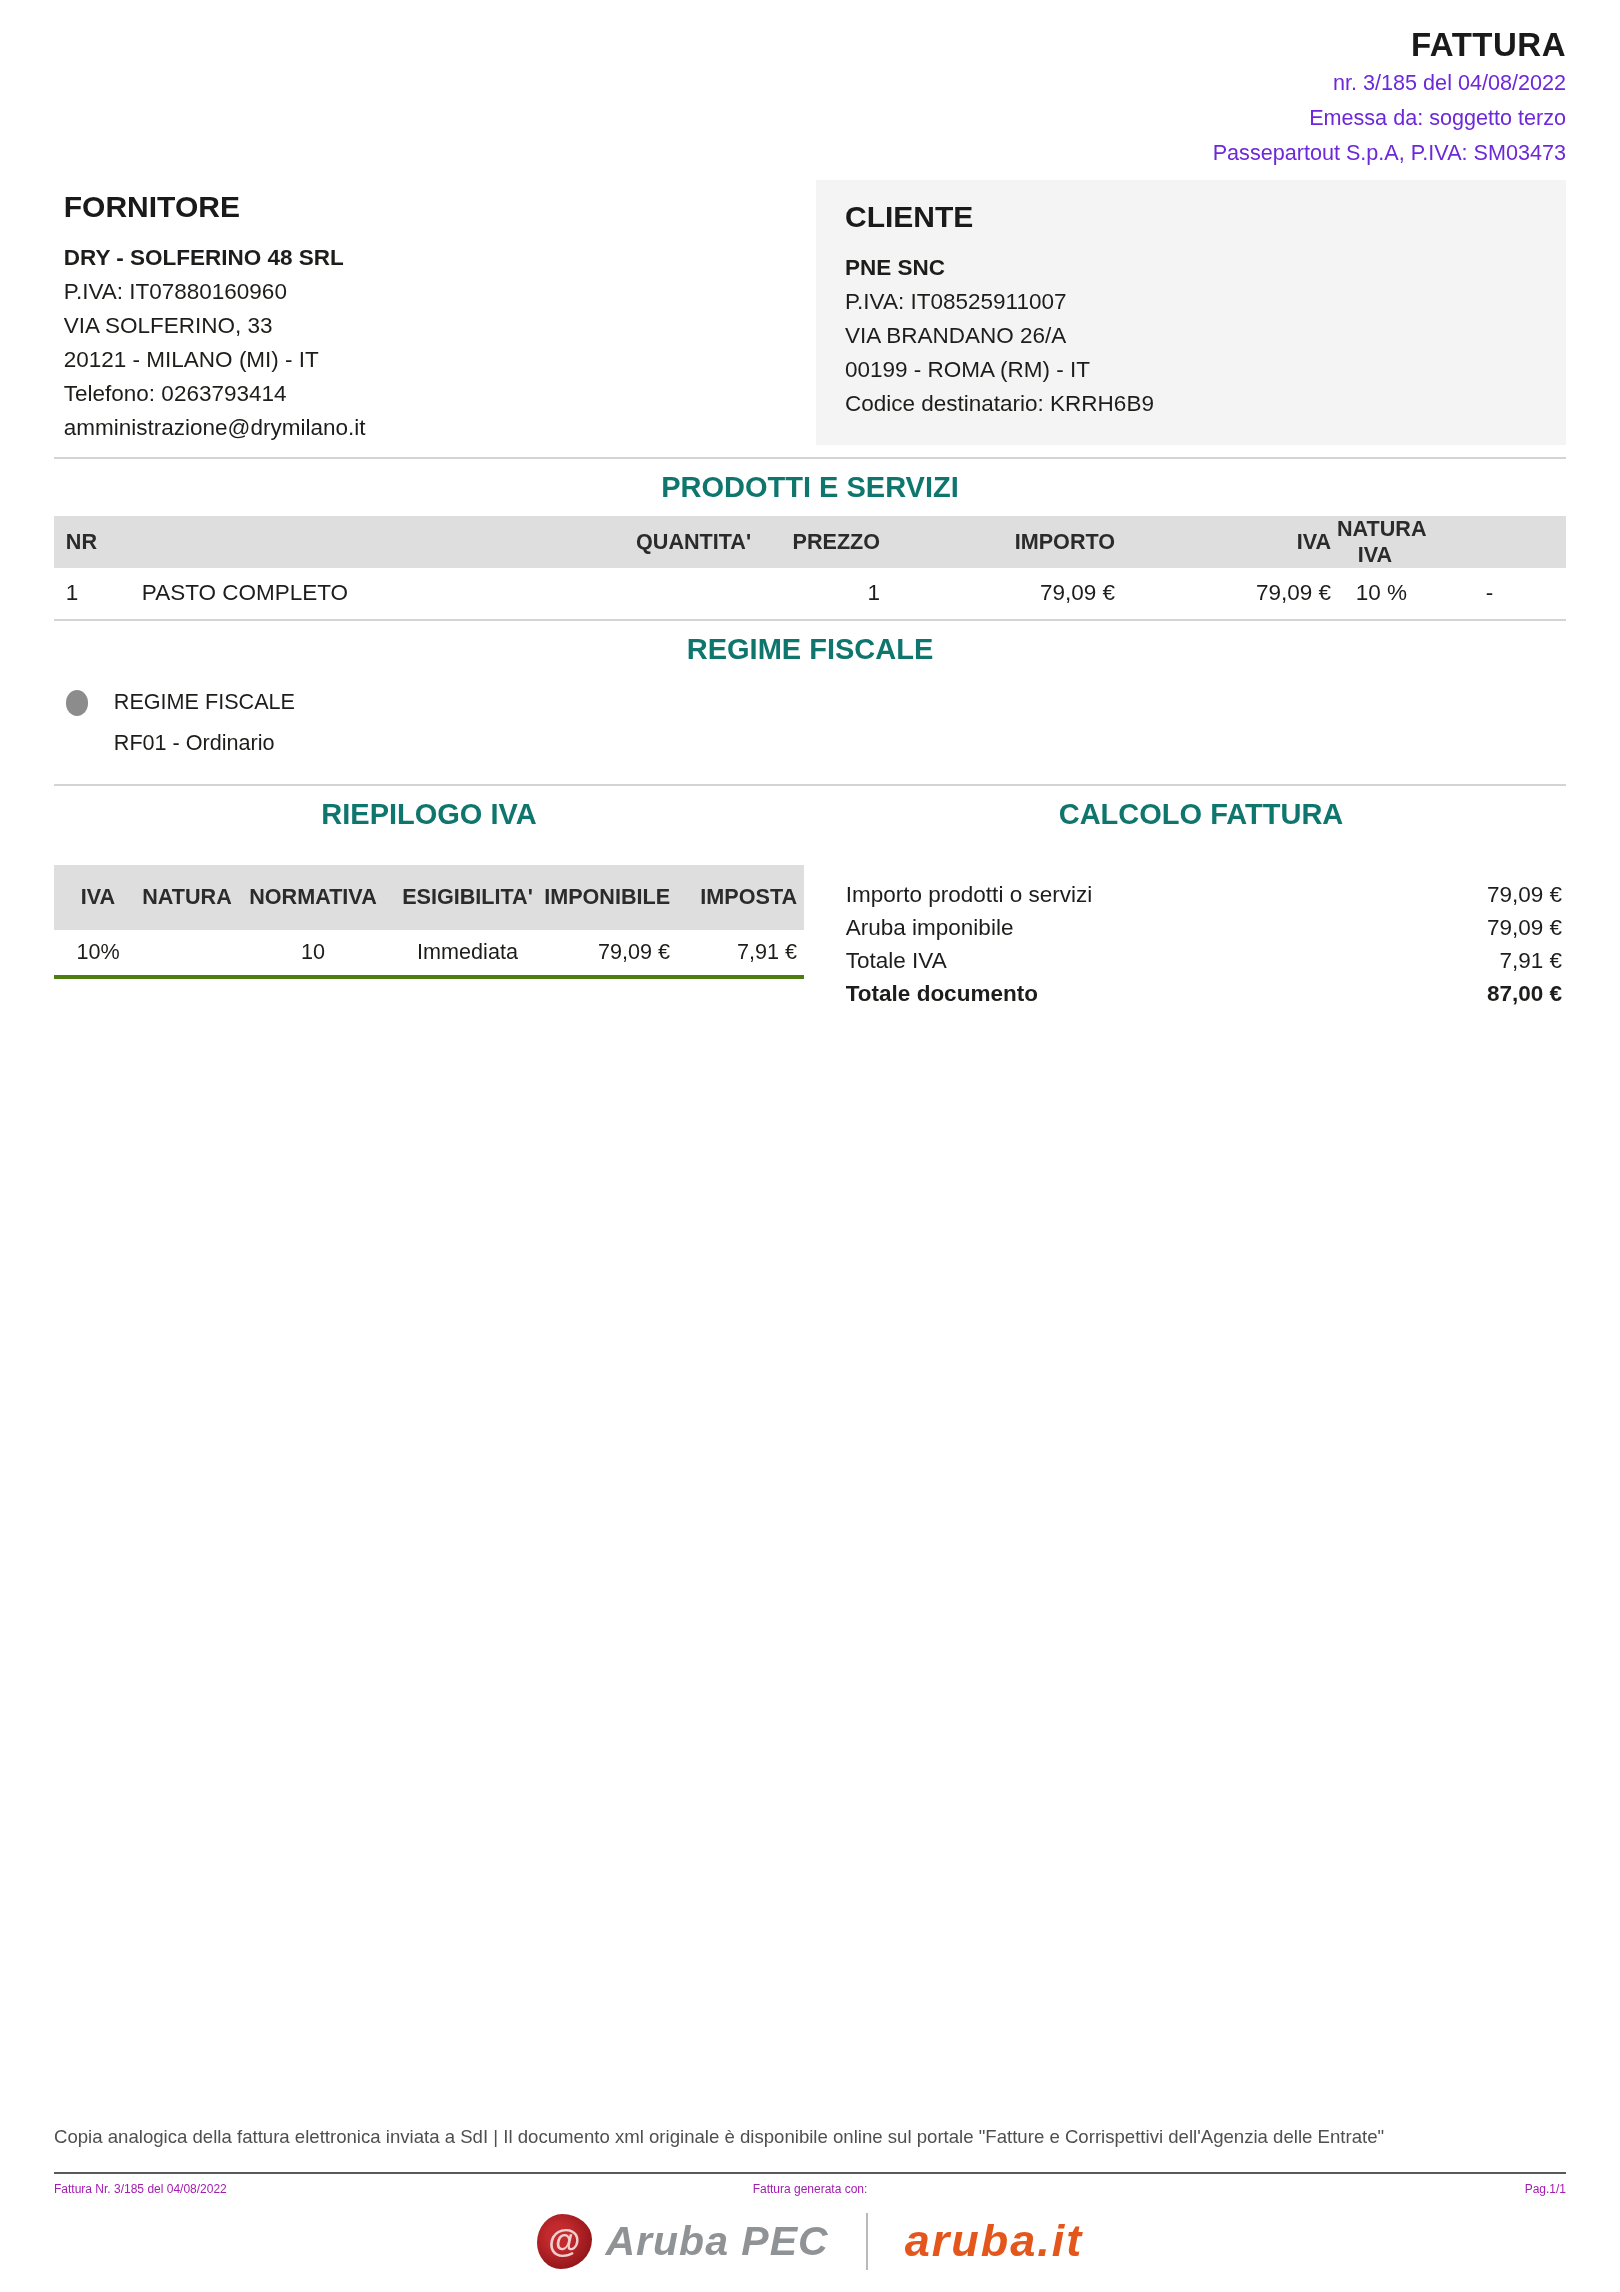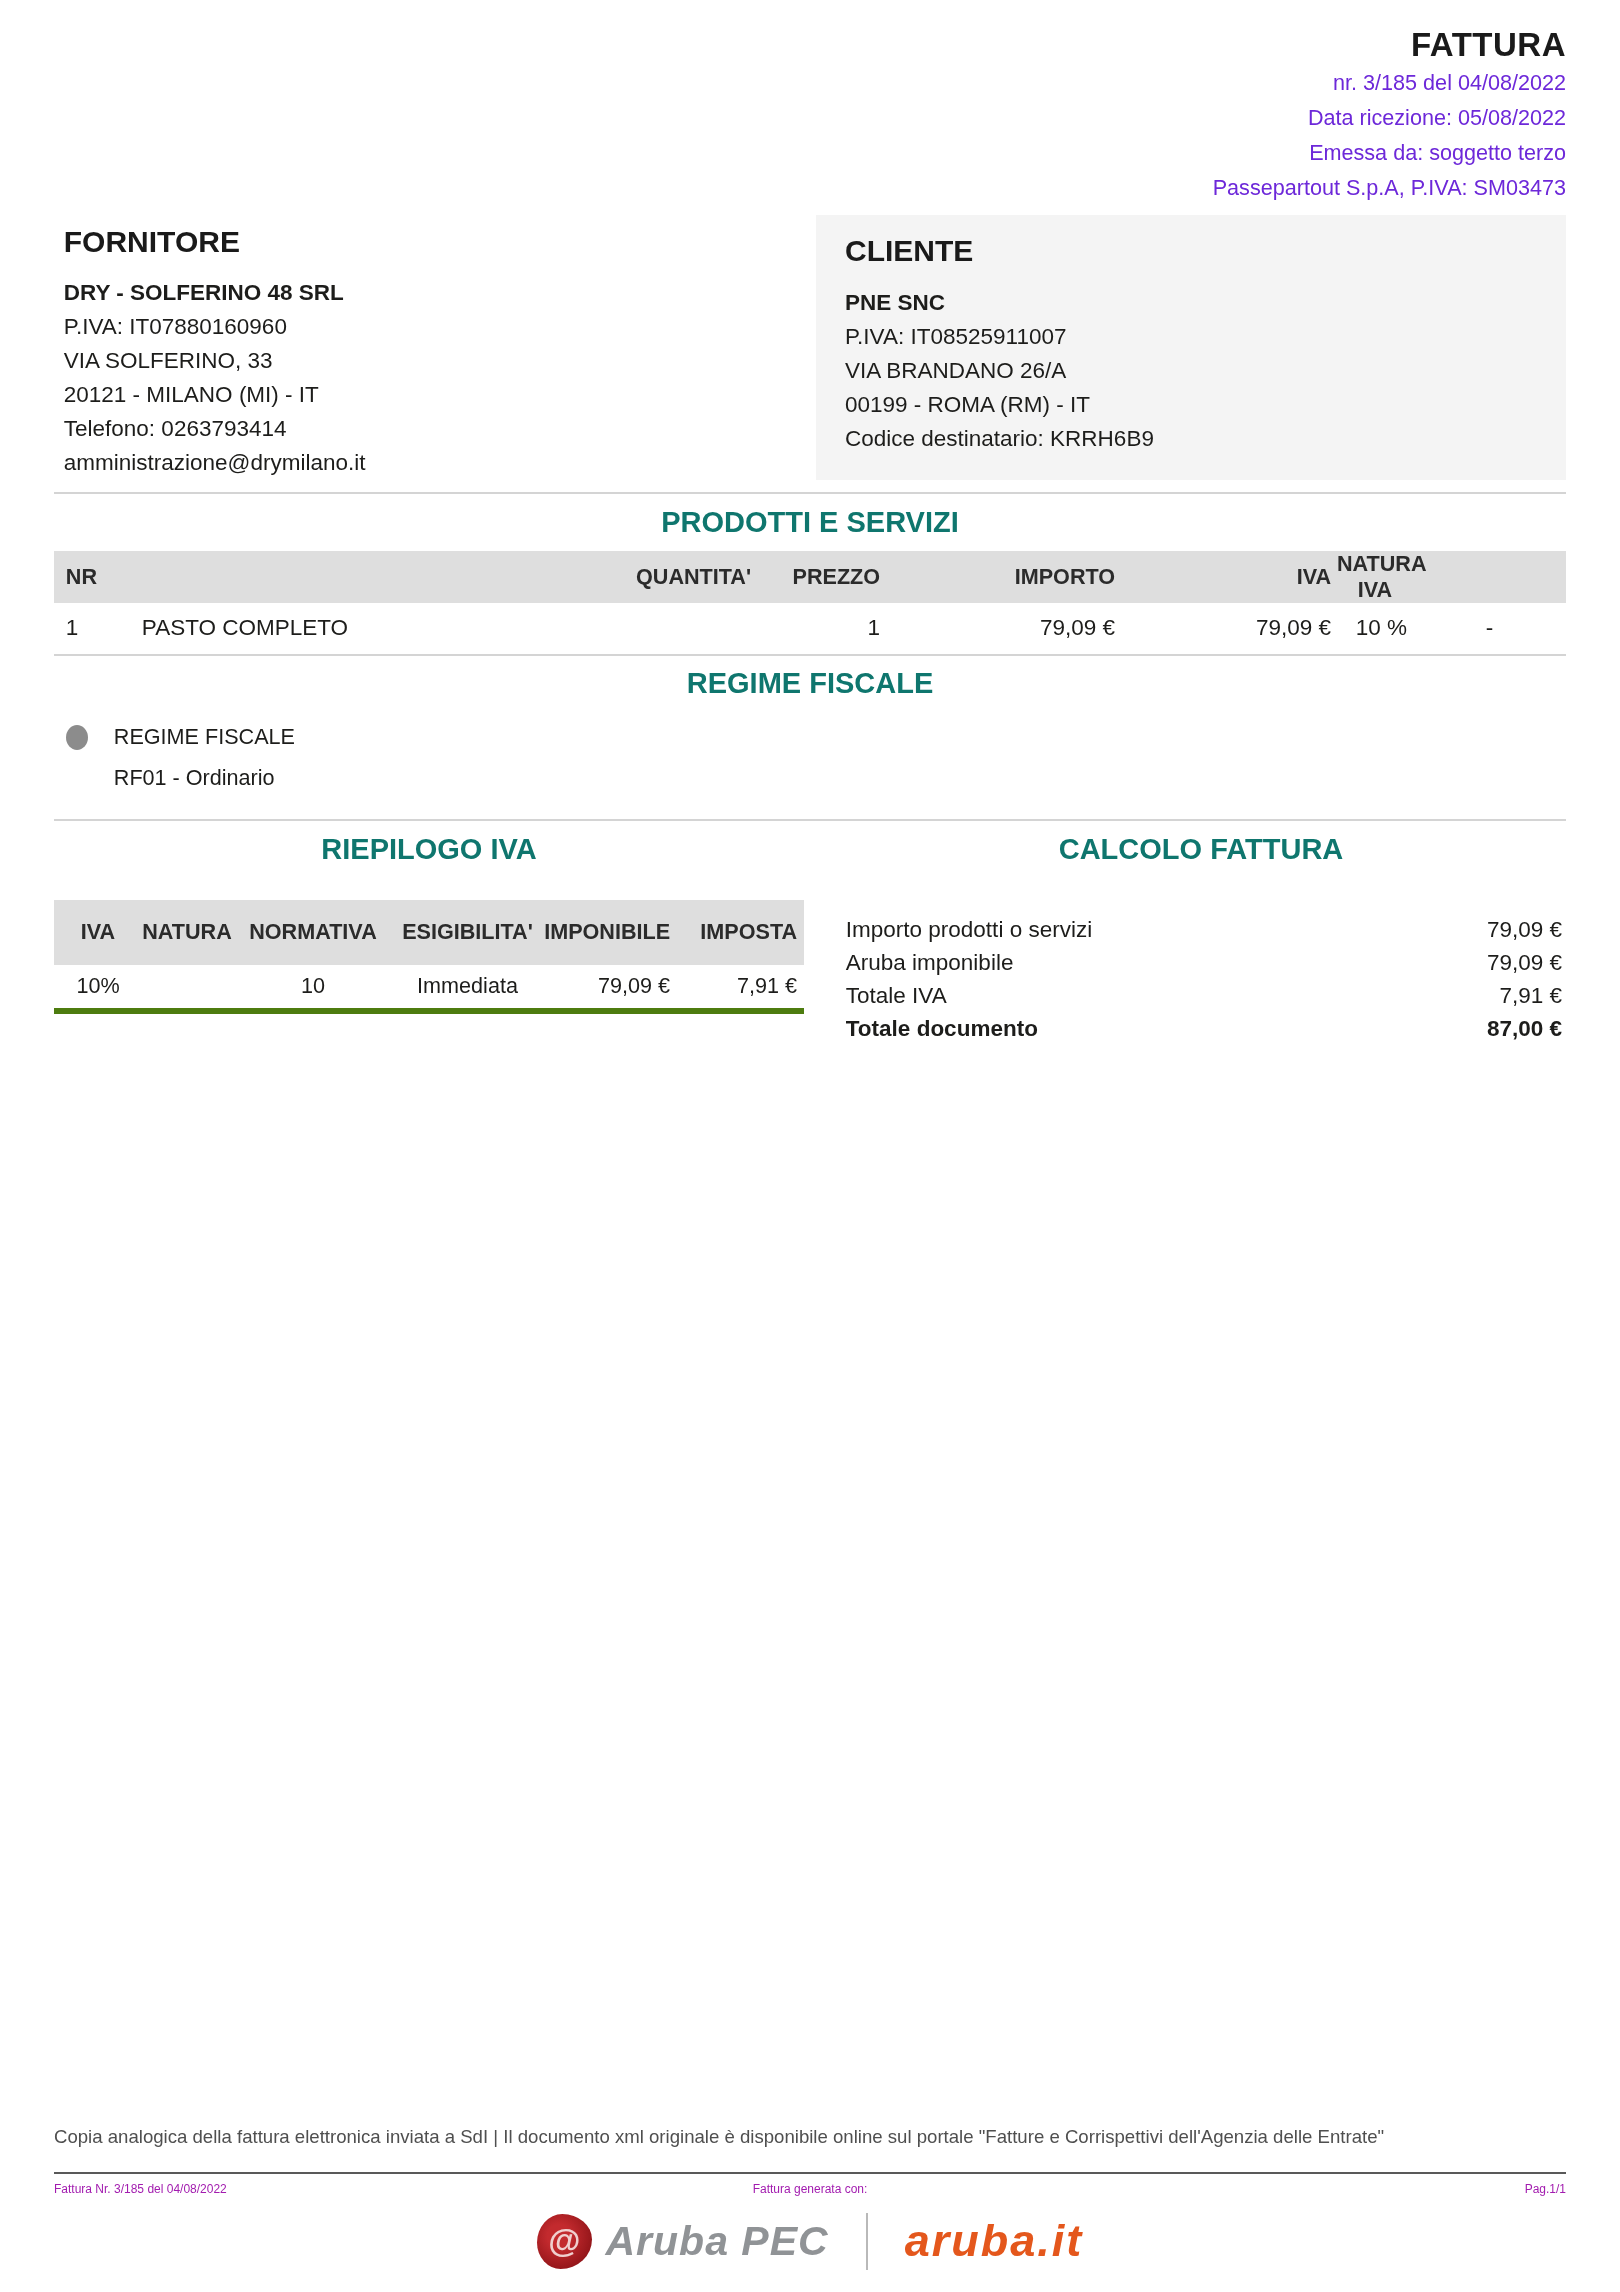--- a/index.html
+++ b/index.html
@@ -47,21 +47,21 @@
   .regime-text { margin-left:25.5px; }
   .regime-label { font-size:21.6px; line-height:29px; }
   .regime-value { font-size:21.6px; line-height:29px; margin-top:11.8px; }
 
   
   .two-col { display:flex; justify-content:space-between; }
   .col-left { width:750px; }
   .col-right { width:730px; }
   .grid-riepilogo { display:grid; grid-template-columns:88px 90px 162px 147px 135px 127px; align-items:center; }
   .riep-thead { background:#dedede; height:65px; font-weight:bold; font-size:21.6px; color:#2b2b2b; margin-top:21.6px; }
-  .riep-row { height:49px; font-size:21.6px; border-bottom:6px solid #4d7c0f; }
+  .riep-row { height:49px; font-size:21.6px; border-bottom:4px solid #4d7c0f; }
 
   .calc-rows { margin-top:35px; padding-left:9.8px; }
   .calc-row { display:flex; justify-content:space-between; font-size:22.5px; line-height:33px; }
   .calc-row .calc-value { text-align:right; padding-right:3.9px; }
   .calc-row.total { font-weight:bold; }
 
   
   .footer { position:absolute; left:54px; right:54px; bottom:13.7px; }
   .footer-note { font-size:18.6px; color:#4f4f4f; margin-bottom:23.5px; }
   .footer-rule { border:none; border-top:2.9px solid #595959; margin-bottom:7.8px; }
@@ -82,21 +82,20 @@
   .aruba-it { color:#e4571c; font-size:45px; font-weight:bold; letter-spacing:2px; font-style:italic; }
 </style>
 </head>
 <body>
 
 <div class="page">
 
   <div class="doc-header">
     <div class="doc-title">FATTURA</div>
     <div class="doc-sub">nr. 3/185 del 04/08/2022</div>
-    <div class="doc-sub">Data ricezione: 05/08/2022</div>
     <div class="doc-sub">Emessa da: soggetto terzo</div>
     <div class="doc-sub">Passepartout S.p.A, P.IVA: SM03473</div>
   </div>
 
   <div class="parties">
     <div class="fornitore">
       <div class="party-heading">FORNITORE</div>
       <div class="party-name">DRY - SOLFERINO 48 SRL</div>
       <div class="party-line">P.IVA: IT07880160960</div>
       <div class="party-line">VIA SOLFERINO, 33</div>

